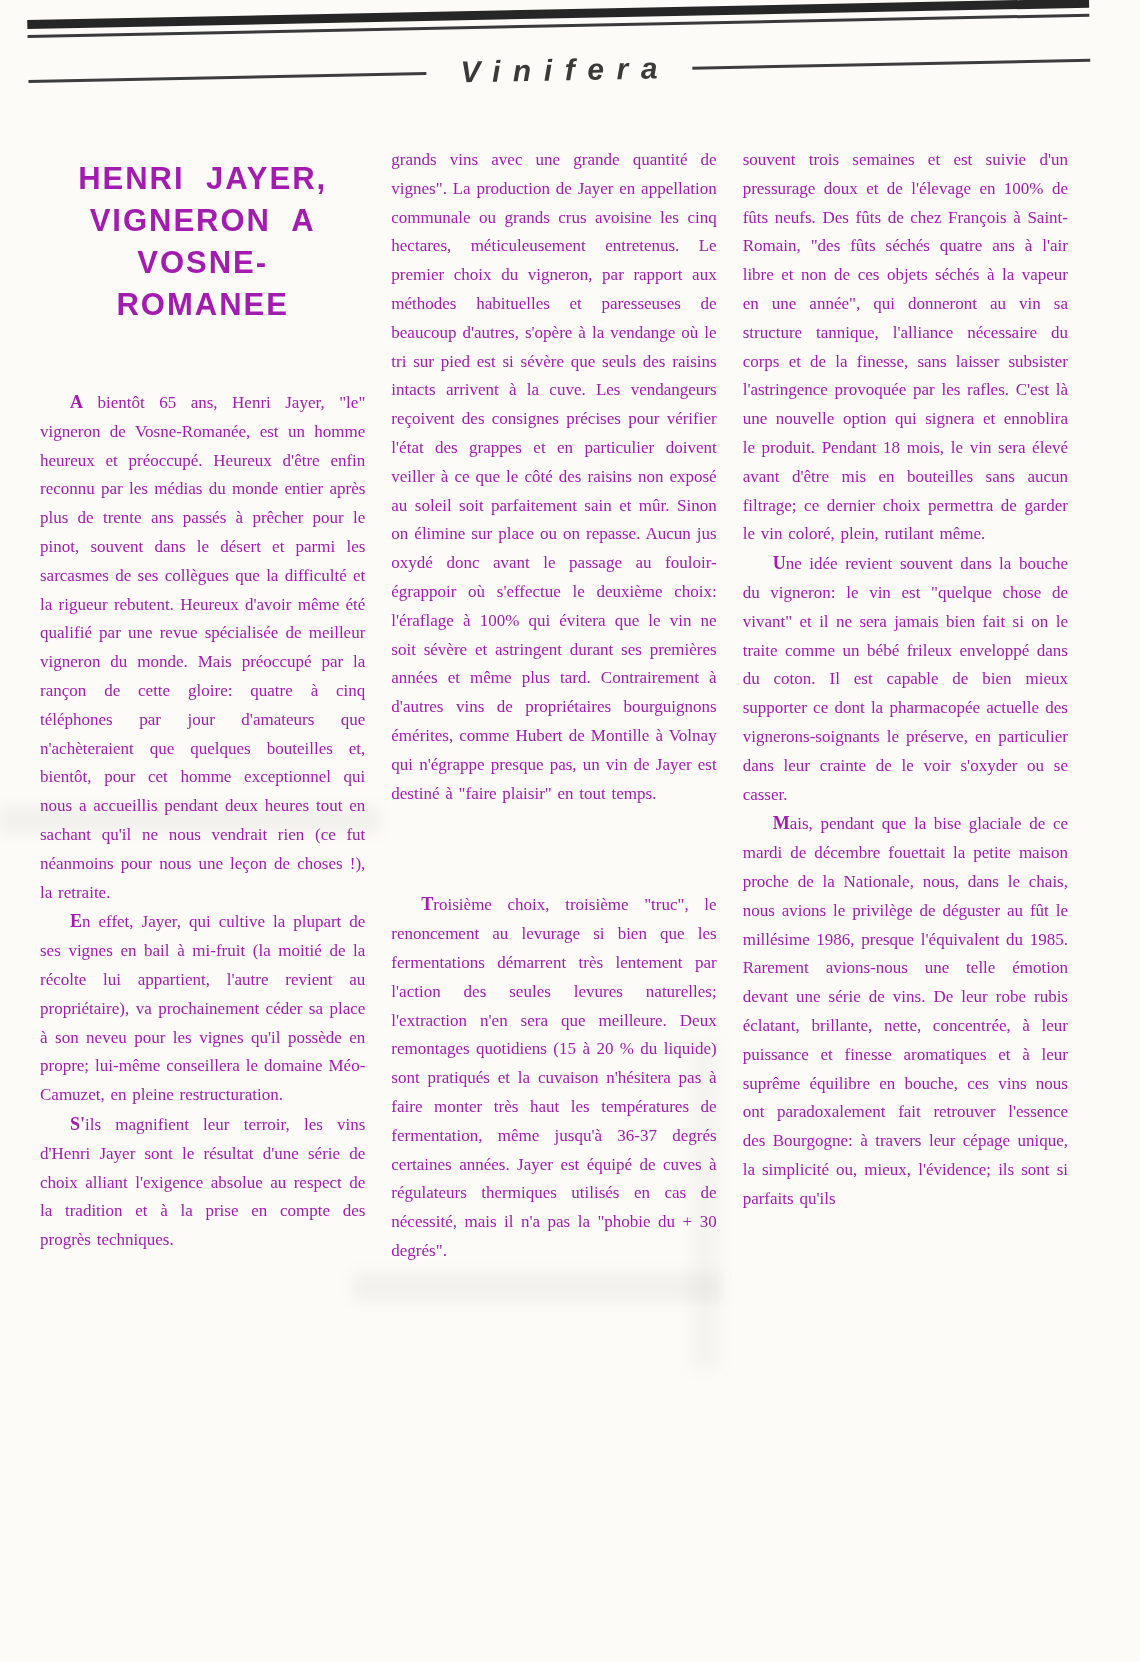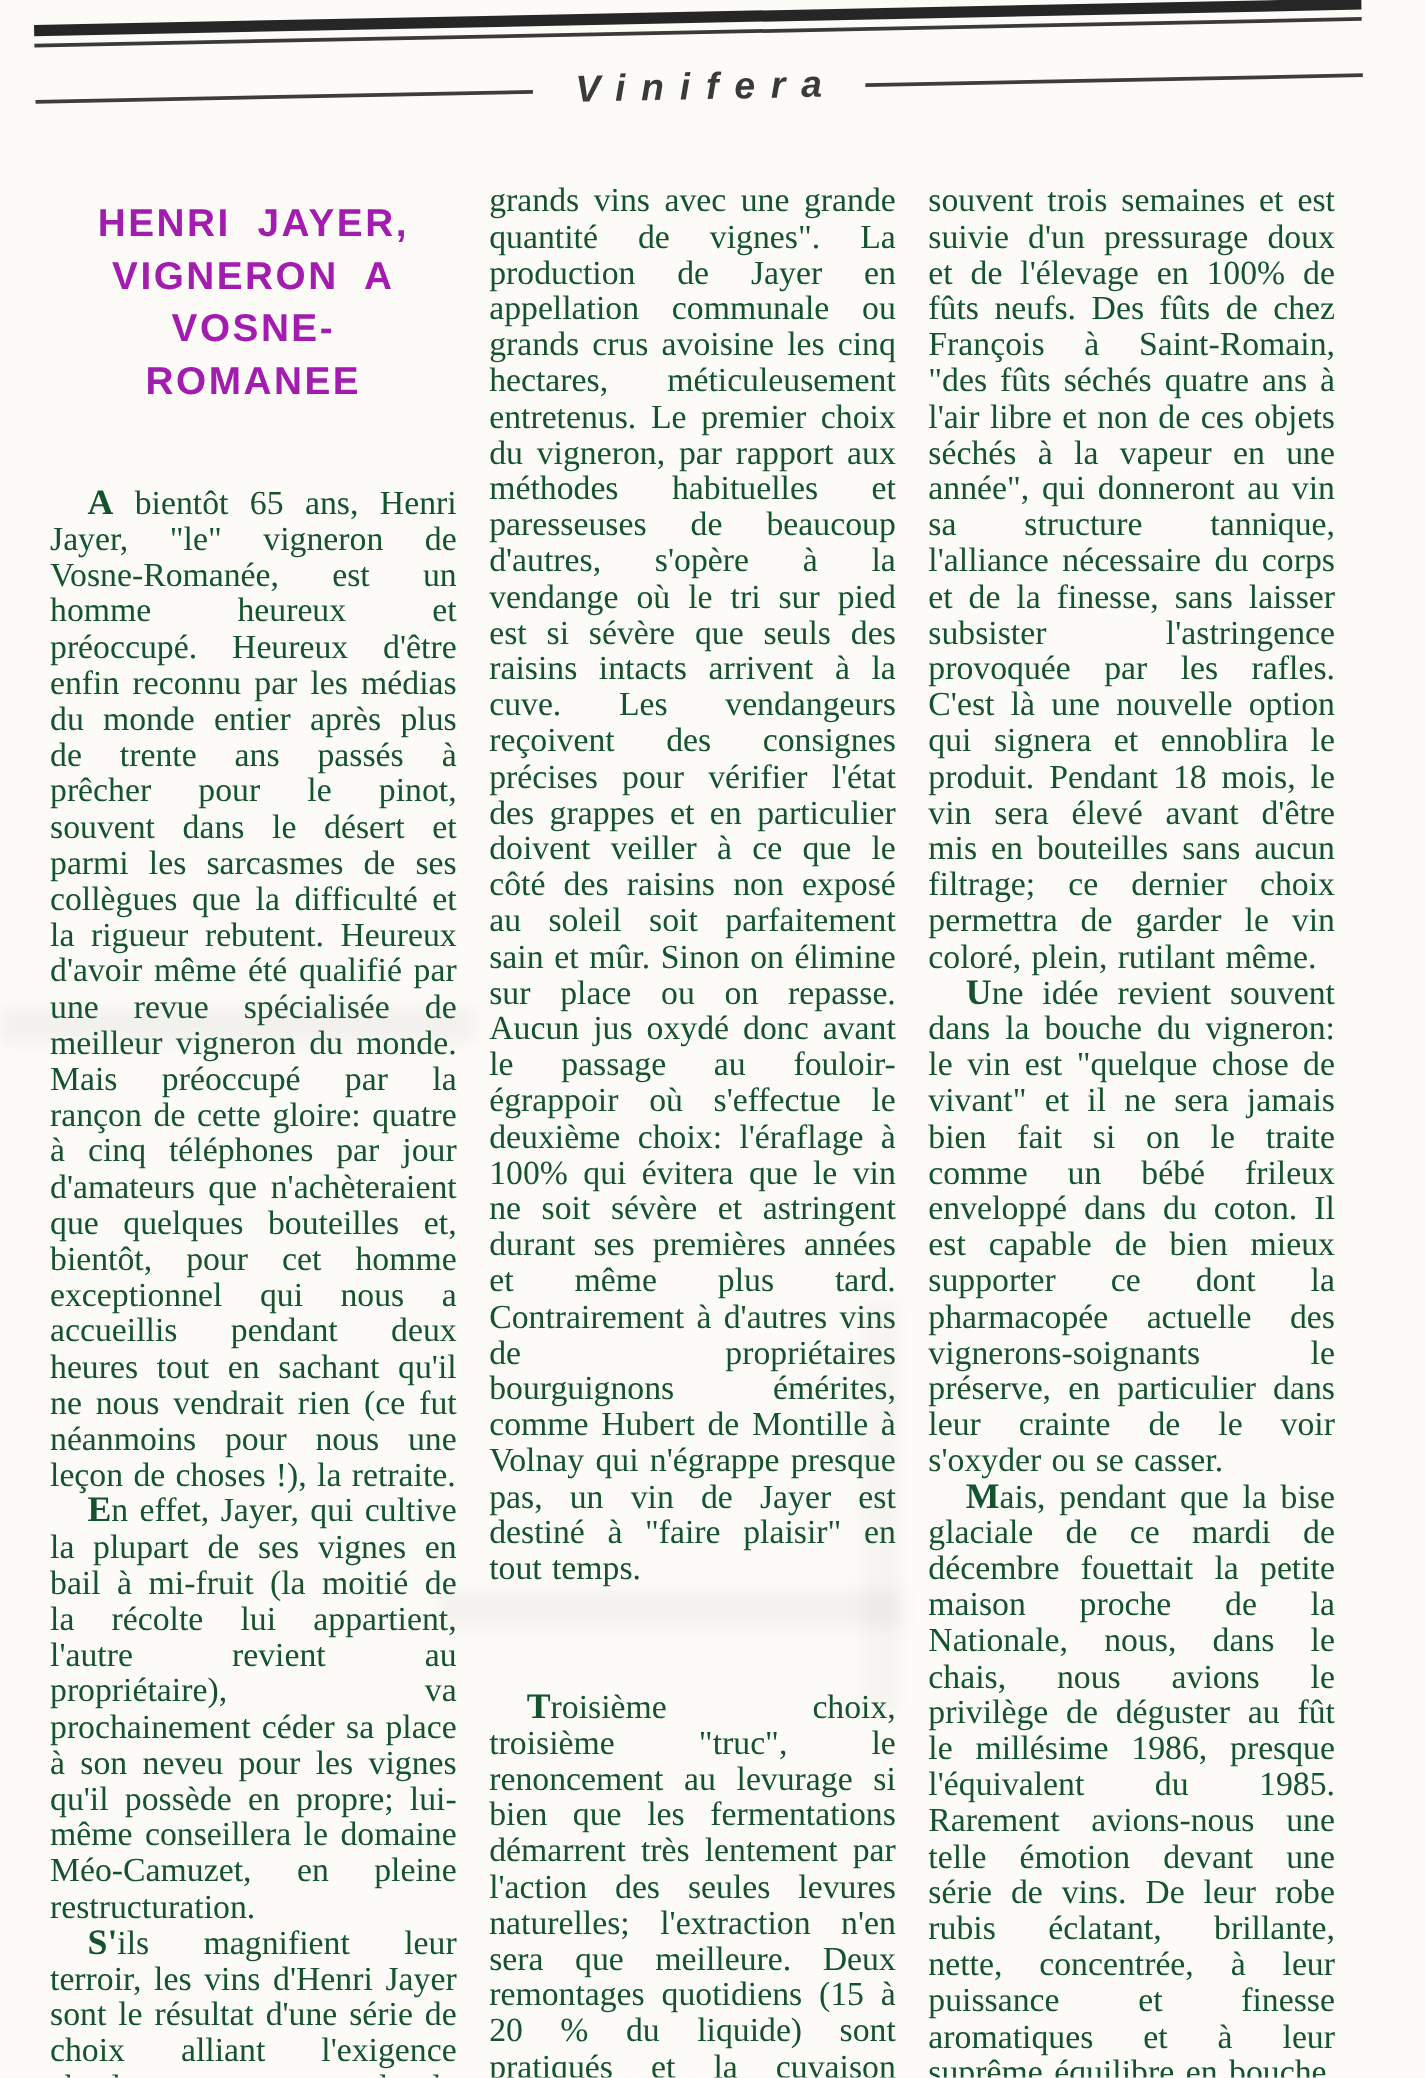--- a/index.html
+++ b/index.html
@@ -80,25 +80,25 @@
     letter-spacing: 2px;
     word-spacing: 0.35em;
     text-align: center;
     color: #a21caf;
     white-space: pre-line;
     margin: 12px 4px 62px 4px;
   }
 
   .para {
     margin: 0;
-    font-size: 27px;
+    font-size: 17px;
     line-height: 28.8px;
     text-align: justify;
     word-spacing: 1.5px;
-    color: #14532d;
+    color: #a21caf;
   }
   .para.lead, .para.indent { text-indent: 30px; }
   .para + .para.lead { }
   .para + .para.gap-xl { margin-top: 82px; }
   .para.lead::first-letter {
     font-weight: bold;
     font-size: 1.06em;
   }
 </style>
 </head>

